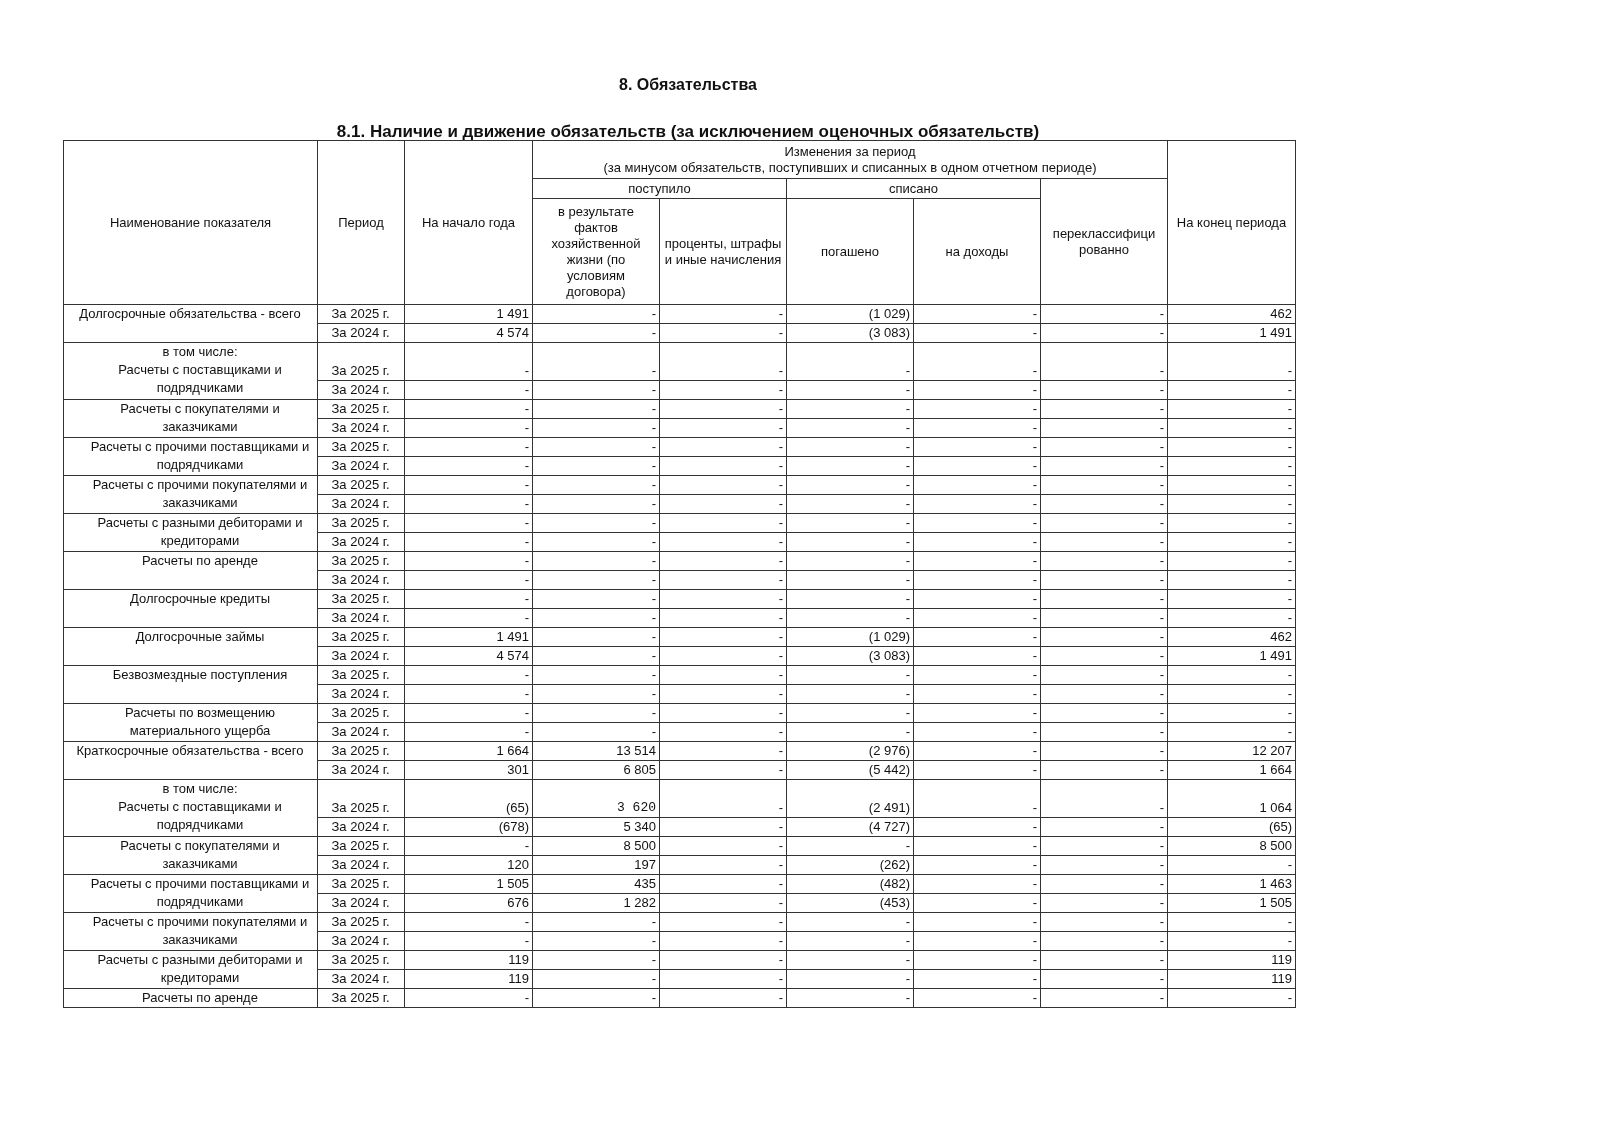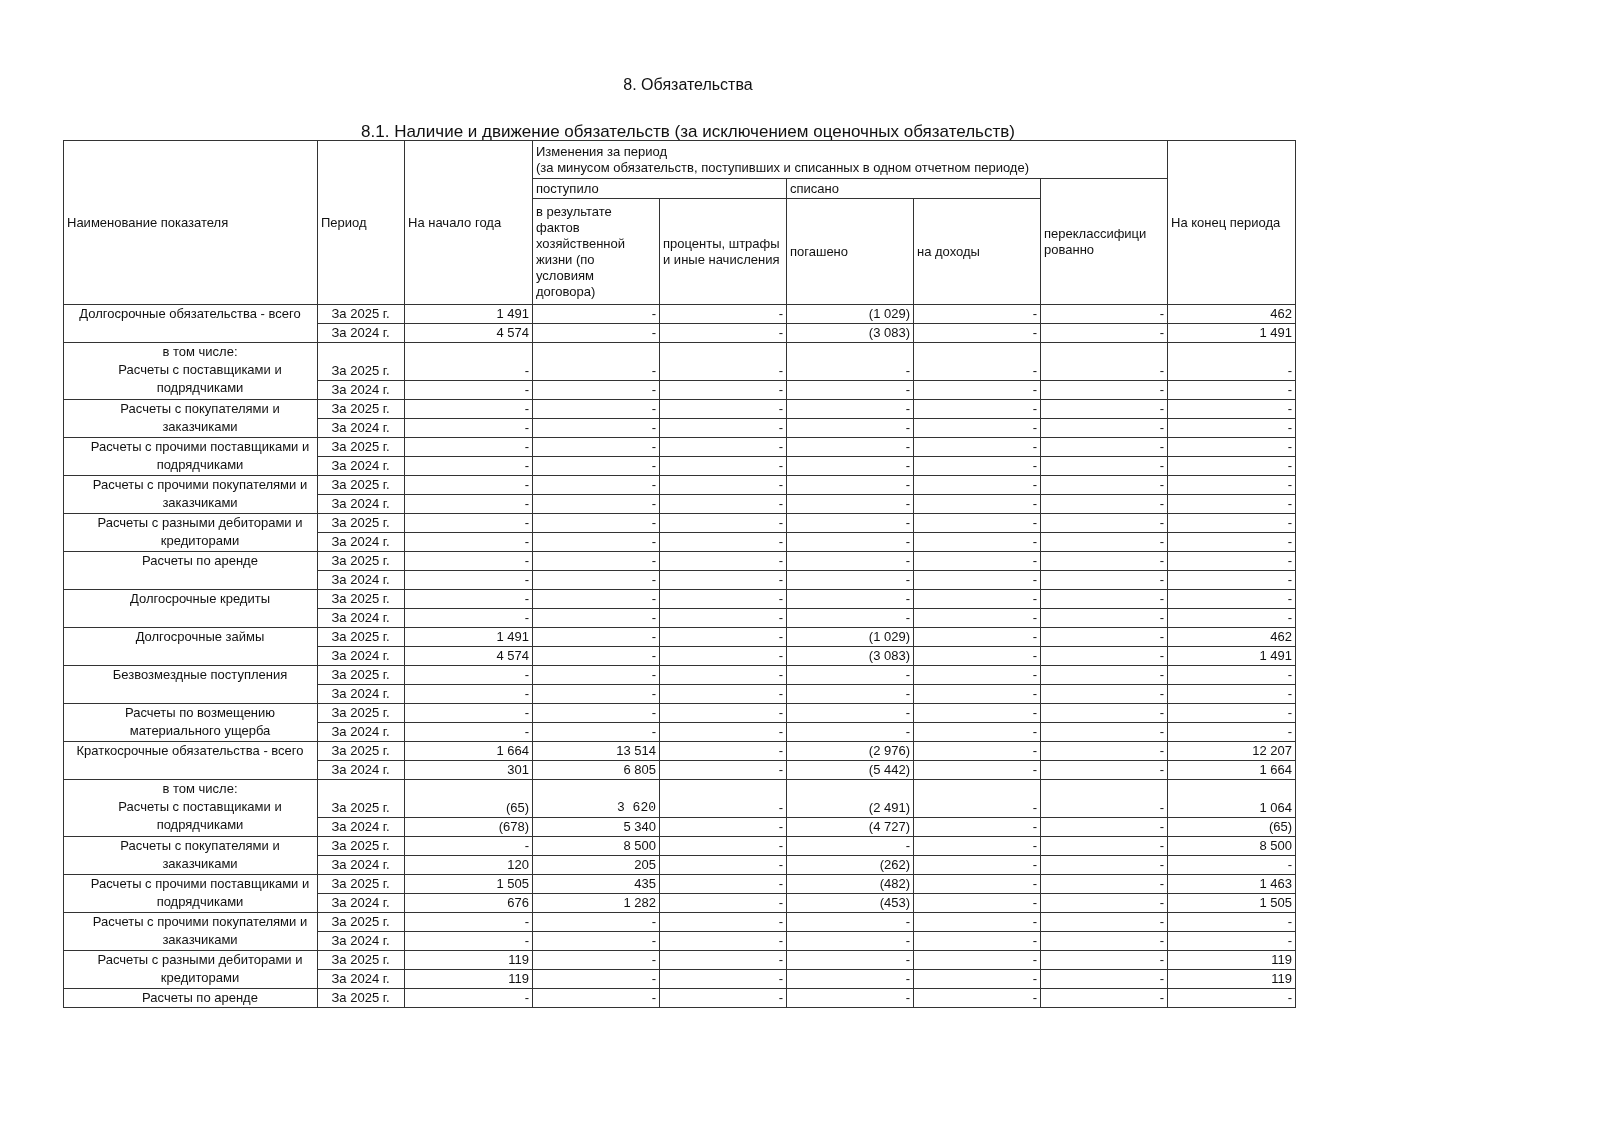--- a/index.html
+++ b/index.html
@@ -1,22 +1,22 @@
 <!DOCTYPE html>
 <html><head>
 <meta charset="utf-8">
 <style>
   html, body { margin:0; padding:0; background:#ffffff; }
   body { width:1600px; height:1131px; position:relative; font-family:"Liberation Sans", sans-serif; color:#111; }
-  .title { position:absolute; left:0; width:1376px; text-align:center; font-weight:normal; color:#111; }
+  .title { position:absolute; left:0; width:1376px; text-align:center; font-weight:bold; color:#111; }
   #t1 { top:76px; font-size:16px; }
   #t2 { top:122px; font-size:17px; }
   table { position:absolute; left:63px; top:140px; border-collapse:collapse; table-layout:fixed; font-size:13px; }
   td, th { border:1.5px solid #333; padding:0 3px; overflow:hidden; white-space:nowrap; line-height:18px; }
-  th { font-weight:normal; text-align:left; white-space:normal; line-height:16px; }
+  th { font-weight:normal; text-align:center; white-space:normal; line-height:16px; }
   td.num { text-align:right; }
   td.per { text-align:center; padding-left:2px; }
   td.name { text-align:center; vertical-align:top; white-space:normal; line-height:18px; padding-left:2px; }
   td.name.sub { padding-left:22px; }
   tr.d td { height:18px; }
   .lead { display:block; }
 </style>
 </head>
 <body>
 
@@ -345,21 +345,21 @@
         <td class="num">8 500</td>
         <td class="num">-</td>
         <td class="num">-</td>
         <td class="num">-</td>
         <td class="num">-</td>
         <td class="num">8 500</td>
       </tr>
       <tr class="d">
         <td class="per">За 2024 г.</td>
         <td class="num">120</td>
-        <td class="num">205</td>
+        <td class="num">197</td>
         <td class="num">-</td>
         <td class="num">(262)</td>
         <td class="num">-</td>
         <td class="num">-</td>
         <td class="num">-</td>
       </tr>
       <tr class="d">
         <td class="name sub" rowspan="2">Расчеты с прочими поставщиками и подрядчиками</td>
         <td class="per">За 2025 г.</td>
         <td class="num">1 505</td>

